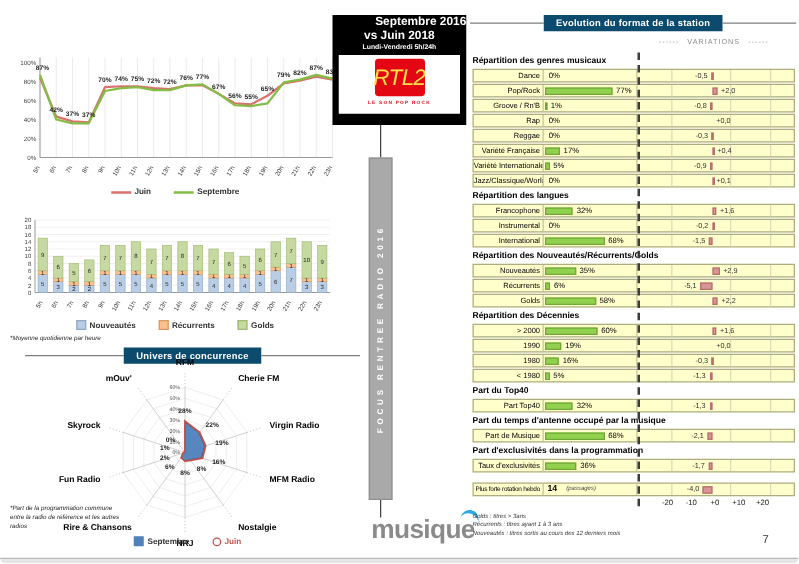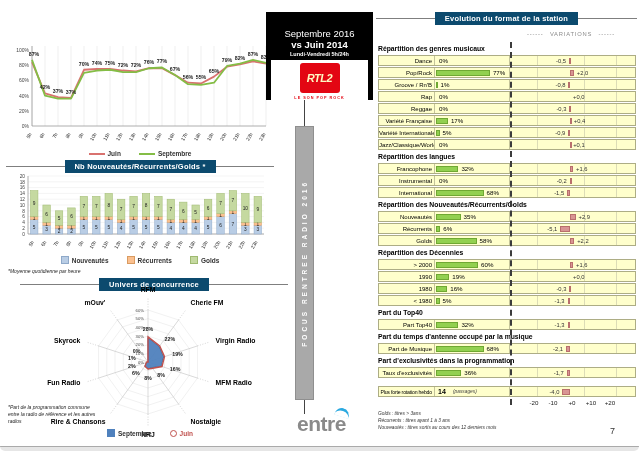--- a/index.html
+++ b/index.html
@@ -20,27 +20,27 @@
   .legend .it{display:flex;align-items:center;gap:3px;}
   .legend .sw{width:8px;height:8px;display:inline-block;}
   .legend .ln{width:16px;height:2px;display:inline-block;}
   .legend .ring{width:7px;height:7px;border-radius:50%;border:1.6px solid #C0504D;display:inline-block;}
 
   .foot{position:absolute;font-size:5px;font-style:italic;color:#222;line-height:1.35;}
 
   
   .period-box{position:absolute;left:266px;top:12px;width:107px;height:88px;background:#000;
               text-align:center;color:#fff;}
-  .period-box .t1{font-size:9.5px;font-weight:normal;margin-top:16px;}
+  .period-box .t1{font-size:9.5px;font-weight:bold;margin-top:0;text-align:right;}
   .period-box .t2{font-size:9.5px;font-weight:bold;}
   .period-box .t3{font-size:5.5px;font-weight:bold;margin-top:1px;}
   .logo-panel{background:#fff;margin:3px 5px 0 5px;height:47px;padding-top:3px;}
   .rtl2{width:40px;height:30px;background:#E30613;border-radius:3px;margin:0 auto;
         display:flex;align-items:center;justify-content:center;}
-  .rtl2 span{color:#fef9c3;font-weight:bold;font-style:italic;font-size:11px;letter-spacing:-.5px;}
+  .rtl2 span{color:#fde047;font-weight:normal;font-style:italic;font-size:18px;letter-spacing:-.5px;}
   .tagline{color:#E30613;font-size:3.8px;font-weight:bold;letter-spacing:1px;margin-top:3px;}
 
   .vline{position:absolute;width:1px;background:#444;}
   .ribbon{position:absolute;left:295px;top:126px;width:19px;height:274px;background:#A9A9A9;
           border:1px solid #8f8f8f;display:flex;align-items:center;justify-content:center;}
   .ribbon span{writing-mode:vertical-rl;transform:rotate(180deg);color:#fff;font-size:6.5px;
                font-weight:bold;letter-spacing:3px;white-space:nowrap;}
 
   .yacast{position:absolute;left:297px;top:412px;}
   .yacast .txt{font-size:21px;font-weight:bold;color:#8A8A8A;letter-spacing:-.5px;}
@@ -153,25 +153,20 @@
       <div class="it">
         <span class="ln" style="background:#D9726F"></span>
         <span>Juin</span>
       </div>
       <div class="it">
         <span class="ln" style="background:#84BD46"></span>
         <span>Septembre</span>
       </div>
     </div>
 
-  <div class="hdr" style="left:6px;top:160px;width:268px;">
-    <div class="line"></div>
-    <div class="box">Nb Nouveautés/Récurrents/Golds *</div>
-    <div class="line"></div>
-  </div>
   <svg id="rotation-svg" style="position:absolute;left:8px;top:172px;overflow:visible;" width="264" height="84">
       <line x1="20" y1="62" x2="256" y2="62" stroke="#e8e8e8" stroke-width="0.5"></line>
       <text x="17" y="63.8" font-size="4.8" fill="#444" text-anchor="end">0</text>
       <line x1="20" y1="56.2" x2="256" y2="56.2" stroke="#e8e8e8" stroke-width="0.5"></line>
       <text x="17" y="58" font-size="4.8" fill="#444" text-anchor="end">2</text>
       <line x1="20" y1="50.4" x2="256" y2="50.4" stroke="#e8e8e8" stroke-width="0.5"></line>
       <text x="17" y="52.199999999999996" font-size="4.8" fill="#444" text-anchor="end">4</text>
       <line x1="20" y1="44.6" x2="256" y2="44.6" stroke="#e8e8e8" stroke-width="0.5"></line>
       <text x="17" y="46.4" font-size="4.8" fill="#444" text-anchor="end">6</text>
       <line x1="20" y1="38.8" x2="256" y2="38.8" stroke="#e8e8e8" stroke-width="0.5"></line>
@@ -409,36 +404,36 @@
       </div>
       <div class="it">
         <span class="ring"></span>
         <span style="color:#C0504D">Juin</span>
       </div>
     </div>
   <div class="foot" style="left:8px;top:404px;width:92px;">*Part de la programmation commune entre la radio de référence et les autres radios</div>
 
   <div class="period-box">
     <div class="t1">Septembre 2016</div>
-    <div class="t2">vs Juin 2014</div>
+    <div class="t2">vs Juin 2018</div>
     <div class="t3">Lundi-Vendredi 5h/24h</div>
     <div class="logo-panel">
       <div class="rtl2">
         <span>RTL2</span>
       </div>
       <div class="tagline">LE SON POP ROCK</div>
     </div>
   </div>
   <div class="vline" style="left:304px;top:100px;height:26px;"></div>
   <div class="ribbon">
     <span>FOCUS RENTREE RADIO 2016</span>
   </div>
   <div class="vline" style="left:304px;top:400px;height:14px;"></div>
   <div class="yacast">
-    <span class="txt">entre</span>
+    <span class="txt">musique</span>
     <span class="swoosh"></span>
   </div>
 
   <div class="hdr" style="left:376px;top:12px;width:261px;">
     <div class="line"></div>
     <div class="box">Evolution du format de la station</div>
     <div class="line"></div>
   </div>
   <div class="vhead">
     <span>------</span>

